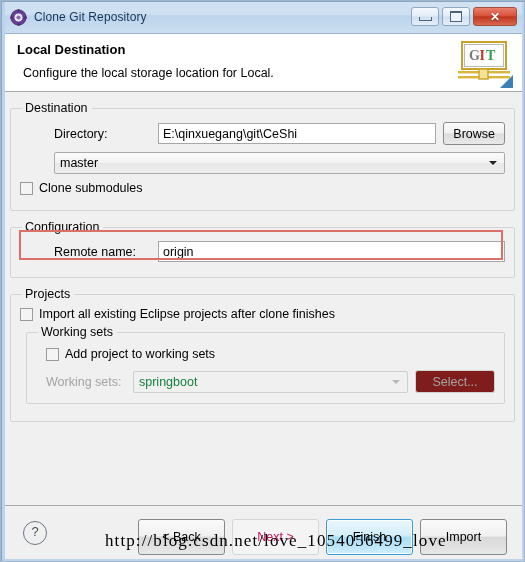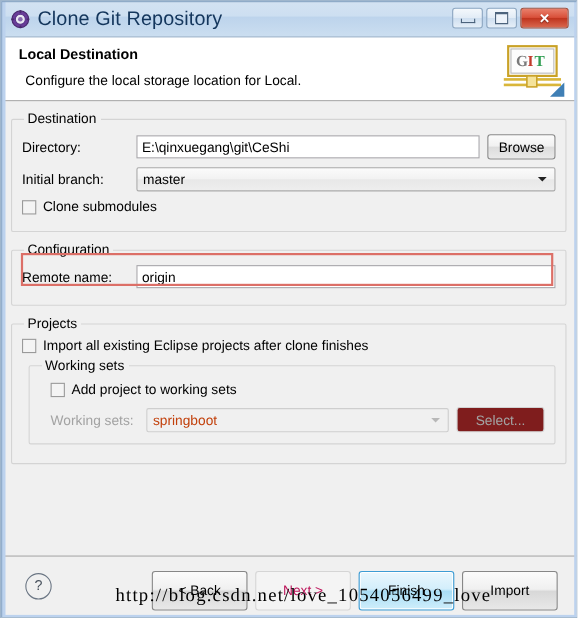--- a/index.html
+++ b/index.html
@@ -54,21 +54,21 @@
     padding-left: 9px;
     z-index: 10;
   }
   .title-icon {
     width: 17px; height: 17px;
     margin-right: 7px;
     flex: none;
     position: relative;
   }
   .title-text {
-    font-size: 18px;
+    font-size: 12px;
     color: #14365c;
     letter-spacing: 0.1px;
     white-space: nowrap;
   }
   .winbtns {
     position: absolute;
     right: 7px;
     top: 6px;
     display: flex;
     gap: 3px;
@@ -164,20 +164,21 @@
   }
   fieldset.group.sub {
     margin: 4px 0 2px 6px;
     padding: 3px 9px 10px 9px;
   }
 
   .row {
     display: flex;
     align-items: center;
     margin-top: 7px;
+    margin-left: 34px;
   }
   .row:first-of-type { margin-top: 4px; }
 
   .lbl {
     font-size: 12.5px;
     color: #000000;
     white-space: nowrap;
     flex: none;
   }
   .lbl.dim { color: #a3a3a3; }
@@ -217,21 +218,21 @@
     font-size: 12.5px;
     color: #000000;
     flex: 1 1 auto;
     overflow: hidden;
     white-space: nowrap;
   }
   .combo.disabled {
     background: #f0f0f0;
     border-color: #cecece;
   }
-  .combo.disabled .cval { color: #c2410c; }
+  .combo.disabled .cval { color: #15803d; }
   .arrow-dn {
     width: 0; height: 0;
     border-left: 4px solid transparent;
     border-right: 4px solid transparent;
     border-top: 4px solid #222222;
     margin-right: 4px;
     flex: none;
   }
   .combo.disabled .arrow-dn { border-top-color: #b8b8b8; }
 
@@ -403,21 +404,20 @@
     <fieldset class="group">
       <legend>Destination</legend>
 
       <div class="row">
         <span class="lbl w-dir">Directory:</span>
         <input class="txt" type="text" value="E:\qinxuegang\git\CeShi" style="">
         <button class="btn">Browse</button>
       </div>
 
       <div class="row">
-        <span class="lbl w-branch">Initial branch:</span>
         <div class="combo">
           <span class="cval">master</span>
           <span class="arrow-dn"></span>
         </div>
       </div>
 
       <div class="chk-row">
         <span class="chkbox"></span>
         <span class="chk-label">Clone submodules</span>
       </div>

